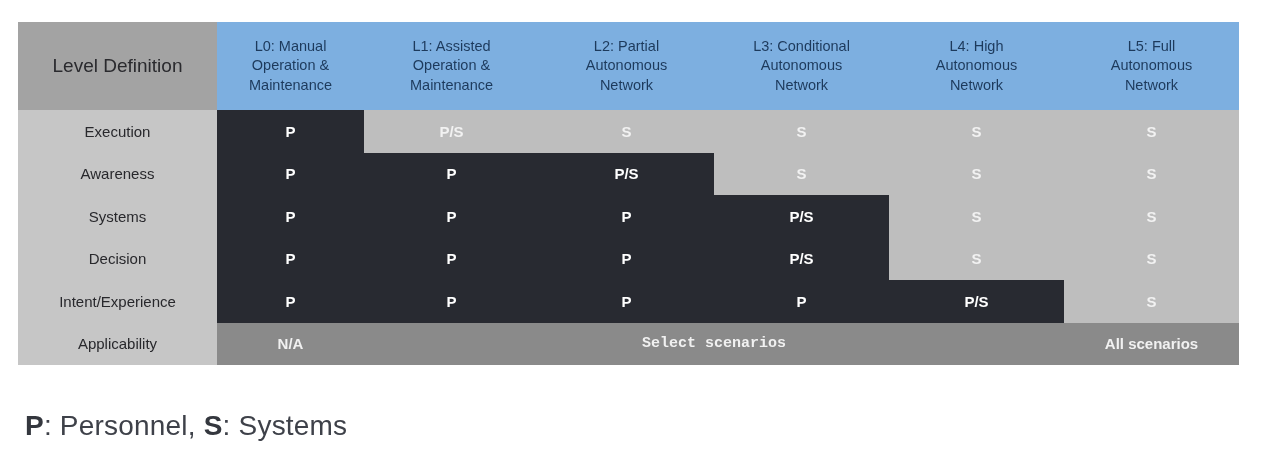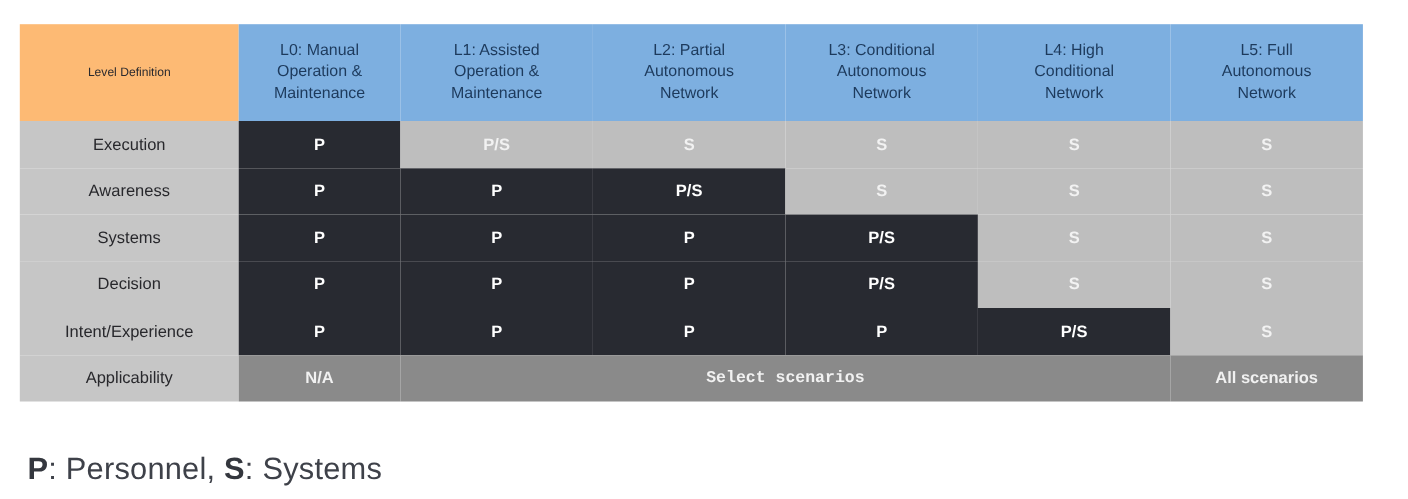--- a/index.html
+++ b/index.html
@@ -13,25 +13,25 @@
   }
   .matrix {
     position: absolute;
     left: 18px;
     top: 22px;
     display: grid;
     grid-template-columns: 199px 147px repeat(5, 175px);
     grid-template-rows: 88px repeat(6, 42.5px);
   }
   .corner {
-    background: #fdba74;
+    background: #a3a3a3;
     display: flex;
     align-items: center;
     justify-content: center;
-    font-size: 11px;
+    font-size: 19px;
     color: #2a2a2e;
   }
   .hcell {
     background: #7dafe0;
     color: #1d3a5c;
     display: flex;
     align-items: center;
     justify-content: center;
     text-align: center;
     font-size: 14.5px;
@@ -96,21 +96,21 @@
 Autonomous
 Network</span>
       </div>
     <div class="hcell">
         <span>L3: Conditional
 Autonomous
 Network</span>
       </div>
     <div class="hcell">
         <span>L4: High
-Conditional
+Autonomous
 Network</span>
       </div>
     <div class="hcell">
         <span>L5: Full
 Autonomous
 Network</span>
       </div>
 
     <div class="rlabel">Execution</div>
     <div class="cell p">P</div>

